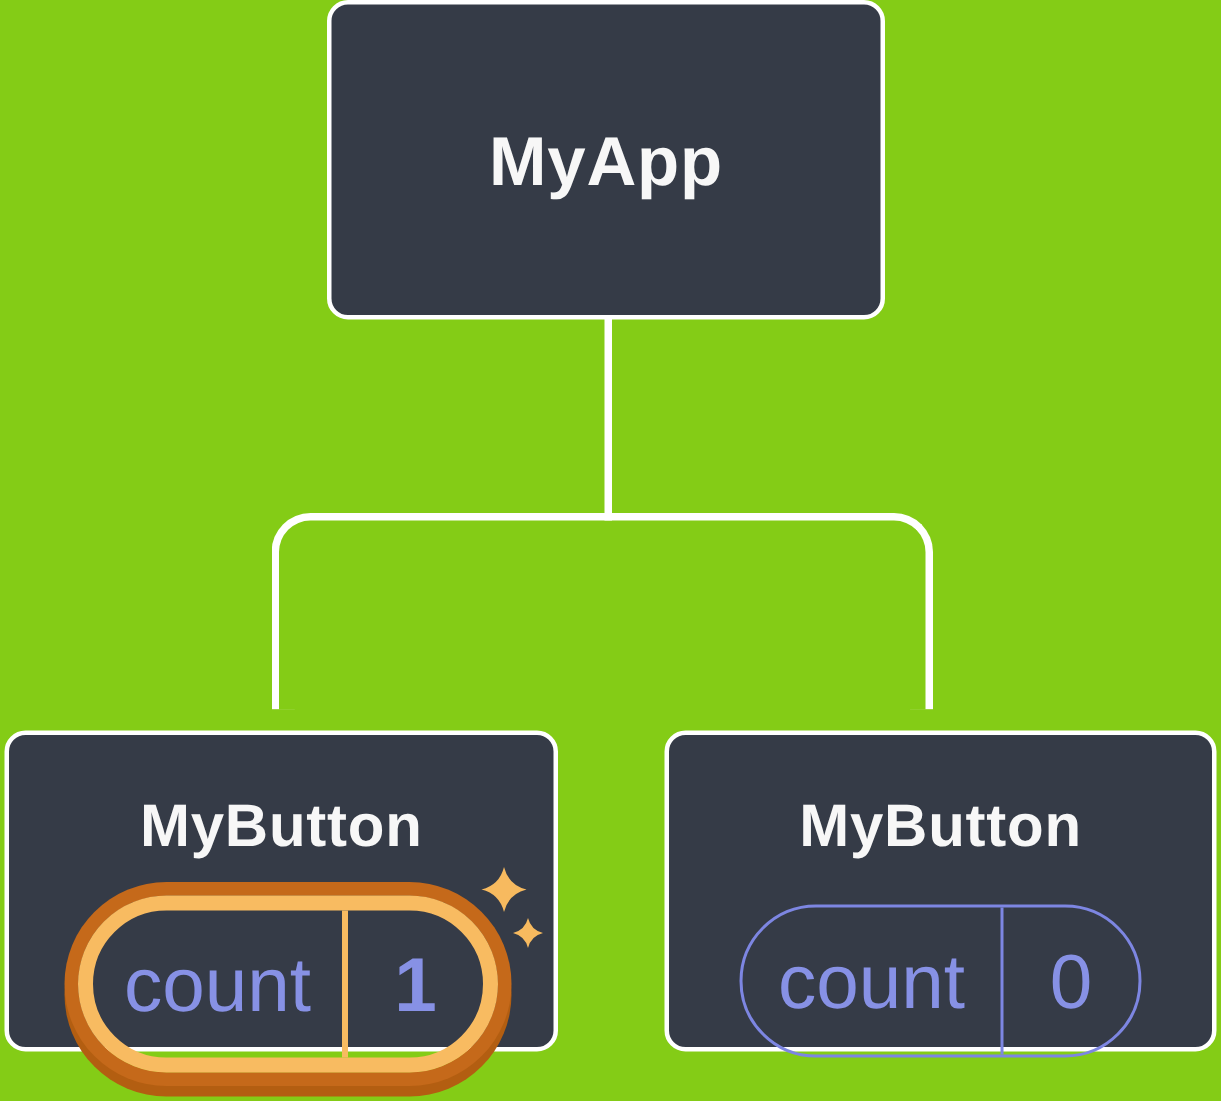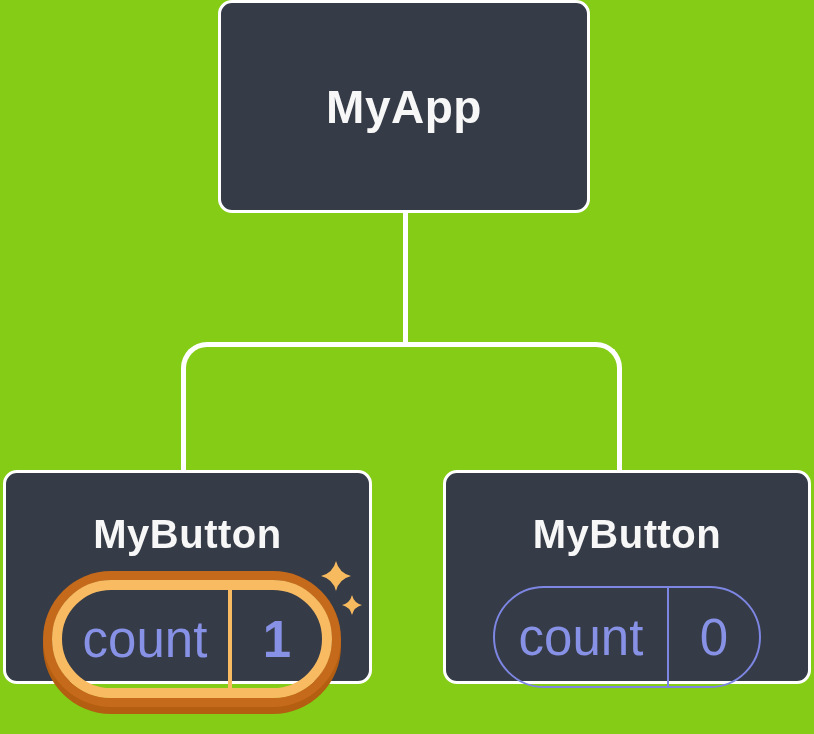--- a/index.html
+++ b/index.html
@@ -53,21 +53,21 @@
     top: 342px;
     width: 441px;
     height: 131px;
     box-sizing: border-box;
     border: 5px solid #ffffff;
     border-bottom: none;
     border-radius: 26px 26px 0 0;
     background: transparent;
   }
   .node-child {
-    top: 470px;
+    top: 487px;
     width: 369px;
     height: 214px;
   }
   .node-child-left  { left: 3px; }
   .node-child-right { left: 443px; width: 368px; }
   .node-title {
     margin-top: 39px;
     text-align: center;
     color: #f7f7f7;
     font-size: 40px;

